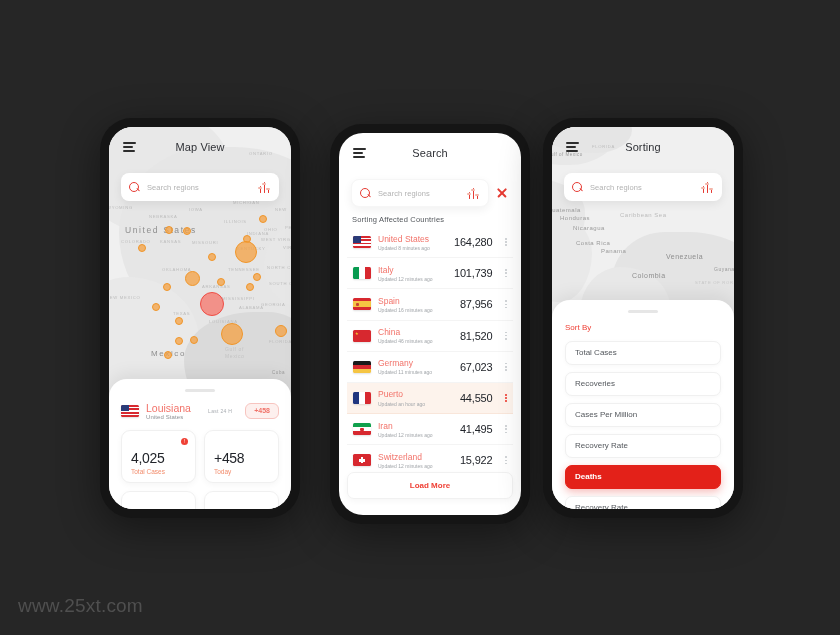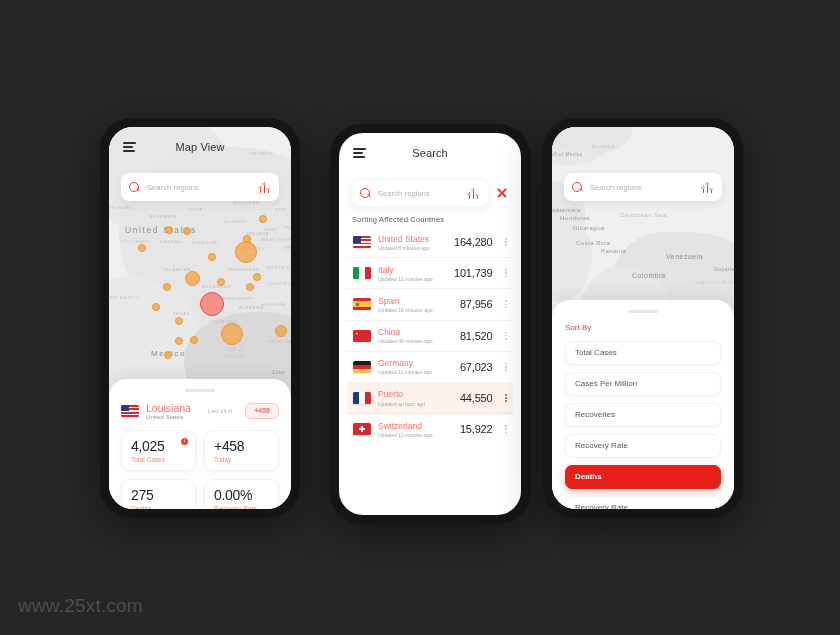--- a/index.html
+++ b/index.html
@@ -127,21 +127,21 @@
   .rsub{ font-size:6px; color:#8f9296; letter-spacing:.1px; }
   .spacer{ flex:1; }
   .last24{ font-size:5px; color:#a9adb2; letter-spacing:.3px; margin-right:6px; }
   .chip{
     font-size:7px; color:#f0736a; border:1px solid #f7c4bf;
     background:#fdf0ee; border-radius:6px; padding:3.5px 8px; font-weight:700;
   }
   .statgrid{ display:grid; grid-template-columns:1fr 1fr; gap:8px; }
   .stat{
     background:#fff; border:1px solid #f0f0f0; border-radius:9px;
-    padding:8px 9px 7px; position:relative;
+    padding:20px 9px 7px; position:relative;
     box-shadow:0 2px 6px rgba(0,0,0,.04);
     min-height:38px;
   }
   .stat .v{ font-size:14px; color:#21242a; letter-spacing:-.3px; line-height:1.1; }
   .stat .l{ font-size:6.5px; color:#f28d6d; margin-top:2px; }
   .dot{
     position:absolute; right:7px; top:7px; width:7px; height:7px; border-radius:50%;
     background:#ef4136; color:#fff; font-size:5px; line-height:7px; text-align:center;
   }
 
@@ -476,38 +476,57 @@
             <div class="cname">Puerto</div>
             <div class="csub">Updated an hour ago</div>
           </span>
           <span class="cval">44,550</span>
           <span class="kebab">
               <i></i>
               <i></i>
               <i></i>
             </span>
         </div>
+        <div class="row">
+          <span class="flag f-ir">
+              <i></i>
+              <i></i>
+              <i></i>
+              <span class="e"></span>
+            </span>
+          <span style="flex:1">
+            <div class="cname">Iran</div>
+            <div class="csub">Updated 12 minutes ago</div>
+          </span>
+          <span class="cval">41,495</span>
+          <span class="kebab">
+              <i></i>
+              <i></i>
+              <i></i>
+            </span>
+        </div>
         <div class="row" style="border-bottom:none">
           <span class="flag f-ch">
               <span class="h"></span>
               <span class="v"></span>
             </span>
           <span style="flex:1">
             <div class="cname">Switzerland</div>
             <div class="csub">Updated 12 minutes ago</div>
           </span>
           <span class="cval">15,922</span>
           <span class="kebab">
               <i></i>
               <i></i>
               <i></i>
             </span>
         </div>
       </div>
 
+      <div class="loadmore">Load More</div>
 
     </div>
   </div>
 
   <div class="phone p3">
     <div class="screen">
 
       <div class="map">
         <div class="landmass" style="left:-55px;top:-22px;width:120px;height:60px;background:#e8e8e8;"></div>
         <div class="landmass" style="left:-10px;top:-16px;width:90px;height:42px;background:#e5e5e5;"></div>
@@ -524,42 +543,50 @@
         <div class="geo mid" style="left:8px;top:88px;">Honduras</div>
         <div class="geo mid" style="left:21px;top:98px;">Nicaragua</div>
         <div class="geo mid" style="left:24px;top:113px;">Costa Rica</div>
         <div class="geo mid" style="left:49px;top:121px;">Panama</div>
         <div class="geo mid" style="left:114px;top:126px;font-size:7px;color:#8e8e8e;">Venezuela</div>
         <div class="geo mid" style="left:80px;top:145px;font-size:7px;color:#8e8e8e;">Colombia</div>
         <div class="geo mid" style="left:162px;top:139px;font-size:5px;">Guyana</div>
         <div class="geo" style="left:143px;top:153px;width:26px;line-height:5px;color:#c7c7c7;">STATE OF RORAIMA</div>
       </div>
 
+      <div class="topbar">
+        <div class="burger">
+            <i></i>
+            <i></i>
+            <i></i>
+          </div>
+        <div class="screen-title">Sorting</div>
+      </div>
 
       <div class="searchwrap">
         <div class="searchbox">
           <span class="mag"></span>
           <span class="sph">Search regions</span>
           <span class="eq">
               <span></span>
               <span></span>
               <span></span>
               <i></i>
               <i></i>
               <i></i>
             </span>
         </div>
       </div>
 
       <div class="sortsheet">
         <div class="grab"></div>
         <div class="sorttitle">Sort By</div>
         <div class="opt">Total Cases</div>
+        <div class="opt">Recoveries</div>
         <div class="opt">Cases Per Million</div>
-        <div class="opt">Recoveries</div>
         <div class="opt">Recovery Rate</div>
         <div class="opt sel">Deaths</div>
         <div class="opt">Recovery Rate</div>
 
       </div>
 
     </div>
   </div>
 
 </div>

